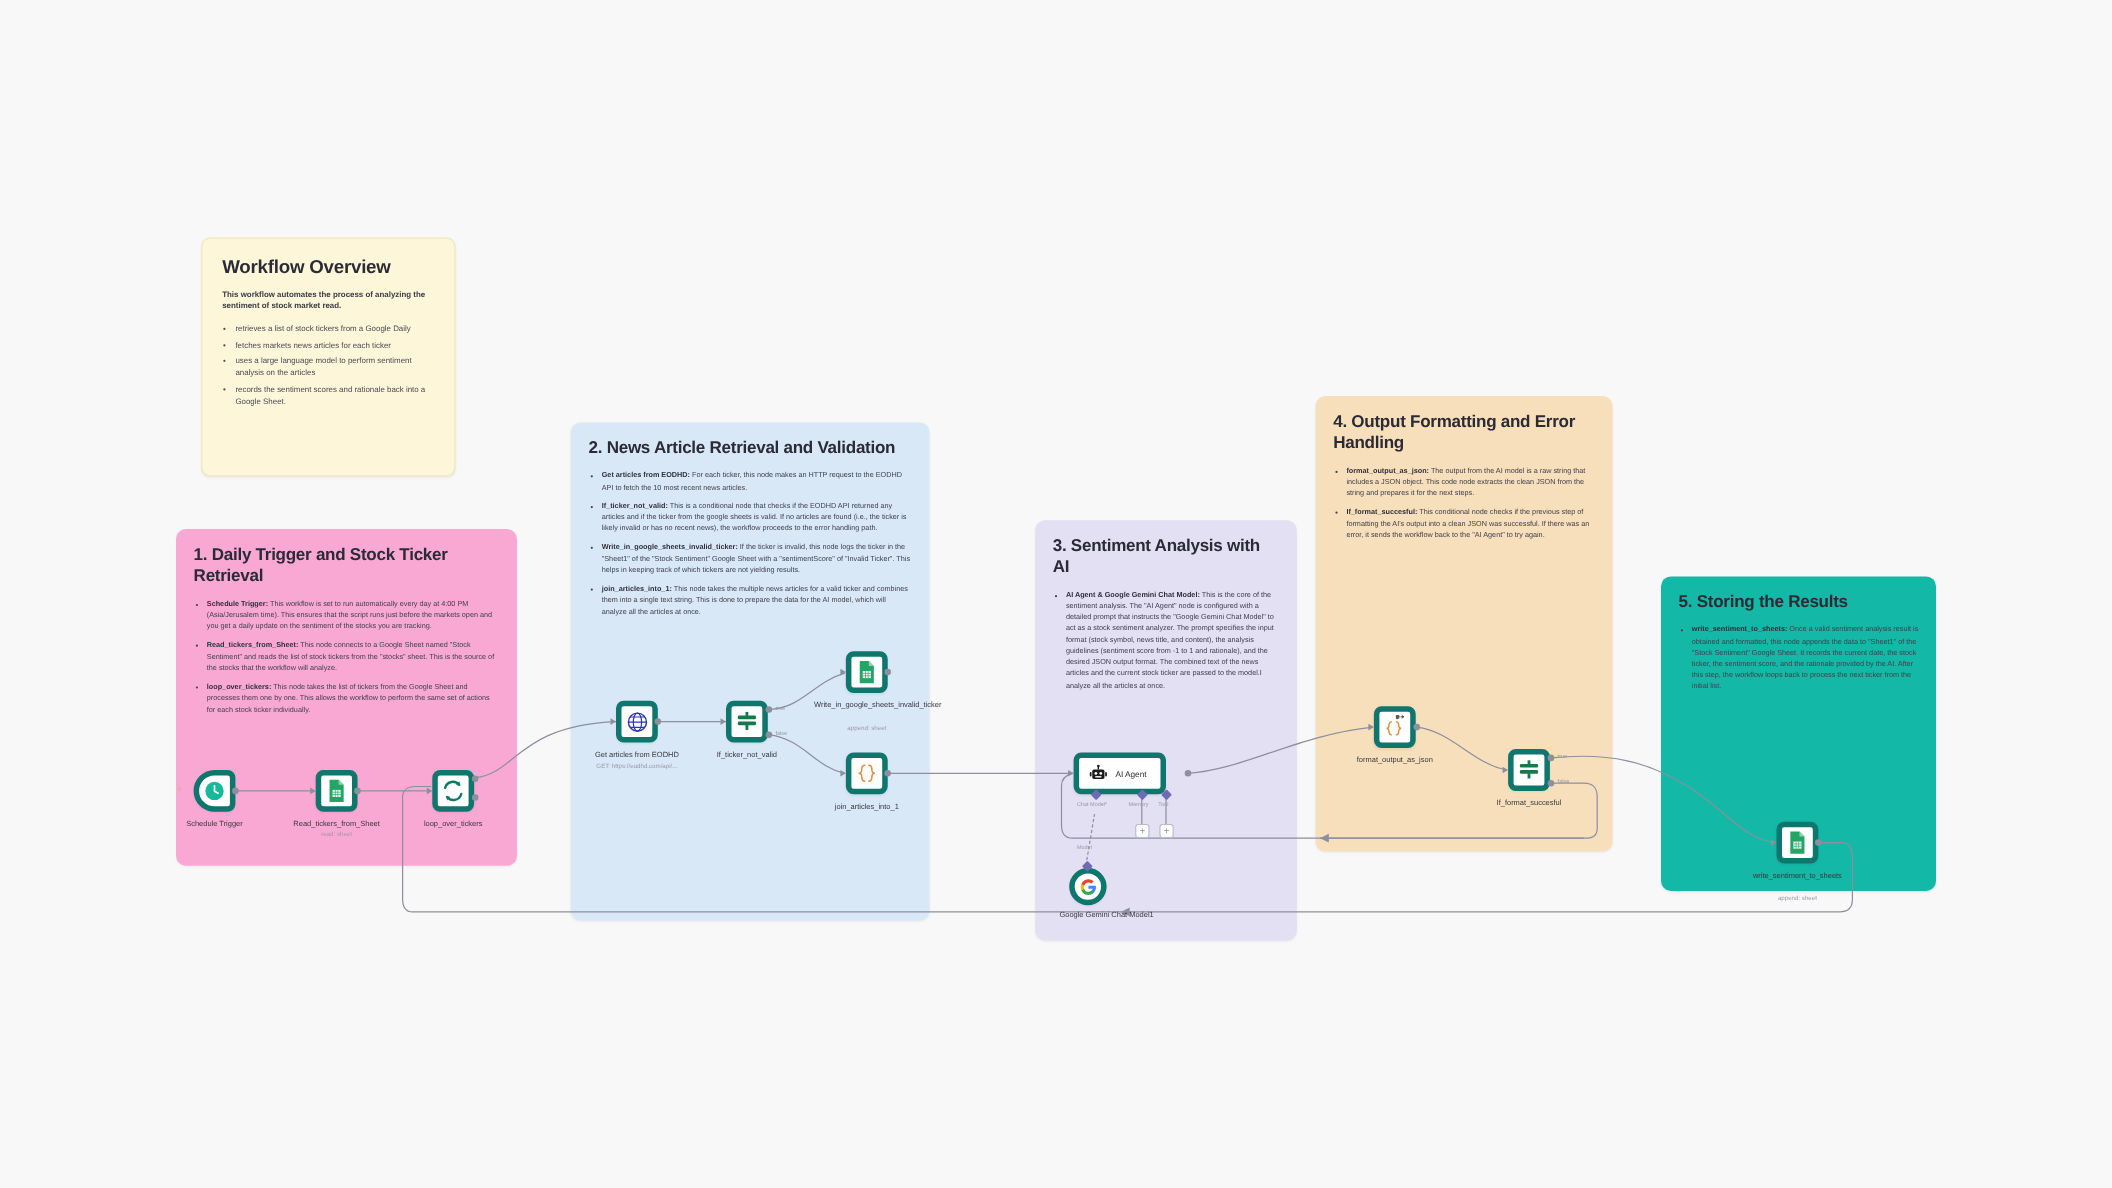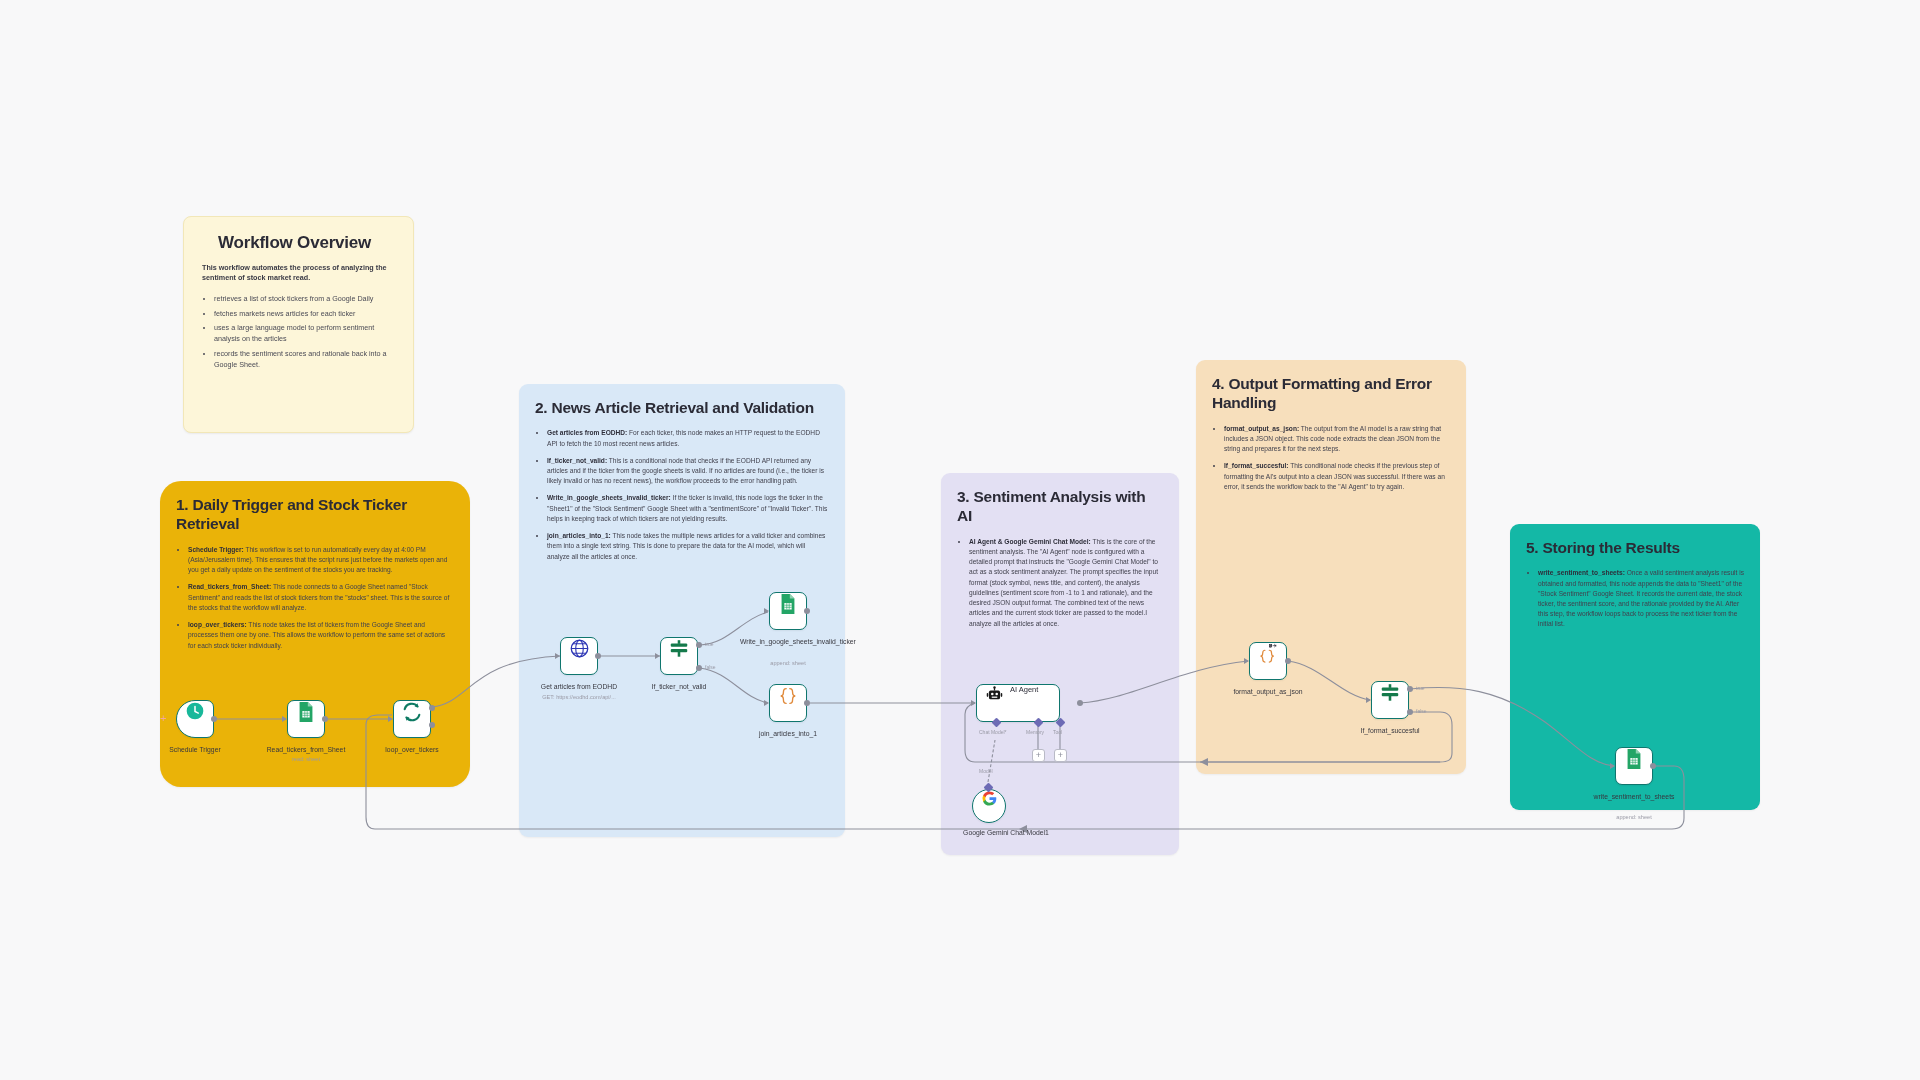--- a/index.html
+++ b/index.html
@@ -22,21 +22,21 @@
     overflow: hidden;
   }
   .sticky.note {
     background: #fdf6d9;
     border: 1px solid #f2e7b8;
     box-shadow: 0 1px 2px rgba(0,0,0,.06);
     padding: 16px 18px;
   }
   .note-title {
     font-size: 17px; font-weight: 700; color: #2b2b36;
-    margin: 0 0 10px 16px; letter-spacing: -.2px;
+    margin: 0 0 10px 0; letter-spacing: -.2px;
   }
   .note-lead {
     font-size: 7.2px; font-weight: 700; color: #3a3a45;
     line-height: 1.45; margin: 0 0 10px 0;
   }
   .note-list { margin: 0; padding-left: 12px; }
   .note-list li {
     font-size: 7.2px; color: #4a4a55; line-height: 1.5;
     margin-bottom: 4px;
   }
@@ -50,34 +50,34 @@
   .sec-title {
     font-size: 15.5px; font-weight: 700; color: #2b2b36;
     margin: 0 0 11px 0; line-height: 1.25; letter-spacing: -.25px;
   }
   .sec-list { margin: 0; padding-left: 12px; }
   .sec-list li {
     font-size: 6.6px; color: #41414d; line-height: 1.55;
     margin-bottom: 7px;
   }
   .sec-list li b { font-weight: 700; color: #2e2e3a; }
-  .sec-green  { background: #eab308; border-radius: 21px; }
+  .sec-green  { background: #f9a8d4; }
   .sec-blue   { background: #d9e8f7; }
   .sec-purple { background: #e3e0f3; margin-left: 40px; }
   .sec-orange { background: #f7dfbc; }
   .sec-pink   { background: #14b8a6; }
 
   
   .node {
     position: absolute;
     width: 38px; height: 38px;
     background: #ffffff;
-    border: 1px solid #0f766e;
+    border: 5px solid #0f766e;
     border-radius: 7px;
-    display: flex; align-items: flex-start; justify-content: center;
+    display: flex; align-items: center; justify-content: center;
     box-shadow: 0 1px 2px rgba(0,0,0,.06);
     z-index: 6;
   }
   .node.trigger { border-radius: 19px 7px 7px 19px; }
   .node.wide {
     width: 84px; justify-content: flex-start;
     padding-left: 8px; gap: 6px;
   }
   .node.wide .nlabel-in {
     font-size: 7.5px; color: #2b2b36; font-weight: 400;

